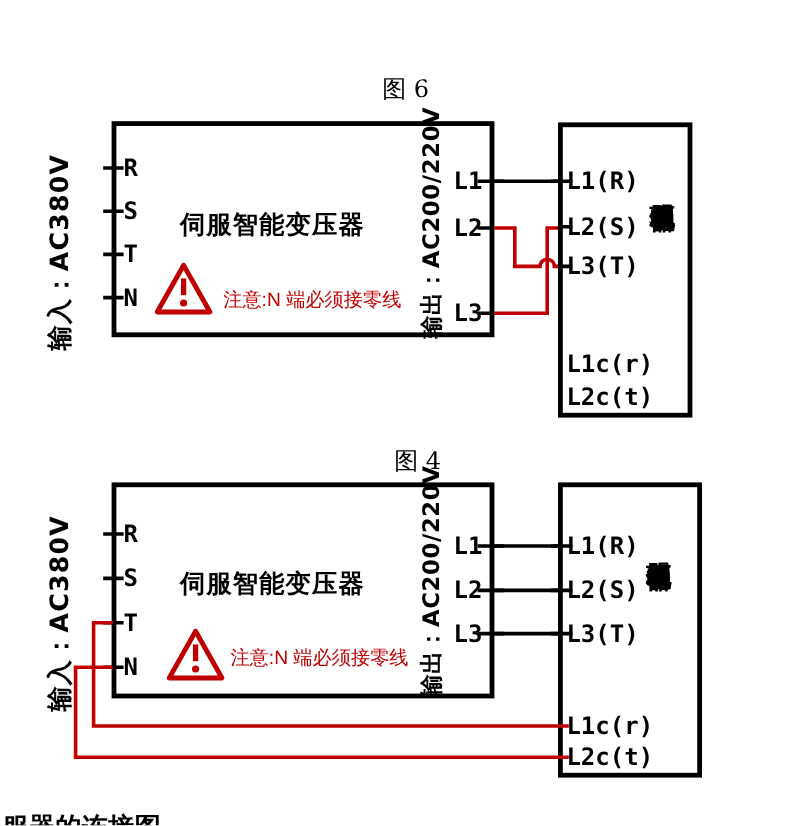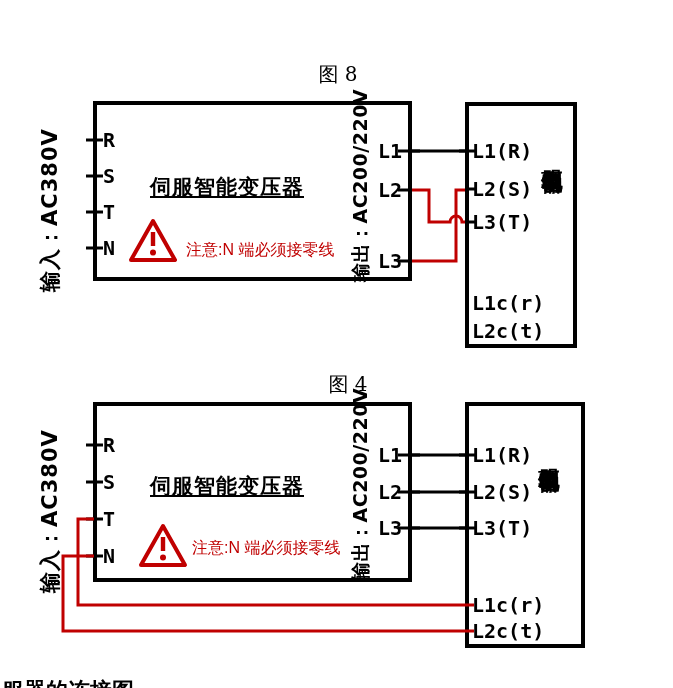--- a/index.html
+++ b/index.html
@@ -5,21 +5,21 @@
   html,body { margin:0; padding:0; background:#ffffff; }
   .screen {
     position:relative; width:673px; height:688px; overflow:hidden;
     background:#ffffff; font-family:"DejaVu Sans", sans-serif; color:#000;
   }
   .box { position:absolute; border:4px solid #000; box-sizing:border-box; background:transparent; }
   .figcap {
     position:absolute; font-family:"DejaVu Serif","Liberation Serif",serif;
     font-size:20px; text-align:center; white-space:nowrap;
   }
-  .boxtitle { position:absolute; font-weight:bold; font-size:21px; white-space:nowrap; letter-spacing:1px;text-decoration:underline; }
+  .boxtitle { position:absolute; font-weight:bold; font-size:21px; white-space:nowrap; letter-spacing:1px; }
   .term {
     position:absolute; font-weight:bold; font-size:20px; line-height:1;
     font-family:"DejaVu Sans Mono","Liberation Mono",monospace;
     transform:translateY(-52%); white-space:nowrap;
   }
   .term.right { text-align:right; }
   .vrot {
     position:absolute; transform-origin:0 0; transform:rotate(-90deg);
     font-weight:bold; white-space:nowrap; line-height:1;
   }
@@ -37,21 +37,21 @@
   .wires { position:absolute; left:0; top:0; pointer-events:none; }
   .partial {
     position:absolute; font-weight:bold; font-size:22px; line-height:1; white-space:nowrap;
   }
 </style>
 </head>
 <body>
 
 <div class="screen">
 
-  <div class="figcap" style="left:298px; top:61px; width:80px;">图 8</div>
+  <div class="figcap" style="left:298px; top:61px; width:80px;">图 6</div>
 
   <div class="box" style="left:93px; top:101px; width:319px; height:180px;"></div>
   <div class="boxtitle" style="left:150px; top:173px;">伺服智能变压器</div>
   <div class="vrot inlabel" style="left:40px; top:292px;">输入：AC380V</div>
   <div class="vrot outlabel" style="left:351px; top:282px;">输出：AC200/220V</div>
 
   <div class="term" style="left:103px; top:140px;">R</div>
   <div class="term" style="left:103px; top:176px;">S</div>
   <div class="term" style="left:103px; top:212px;">T</div>
   <div class="term" style="left:103px; top:248px;">N</div>

